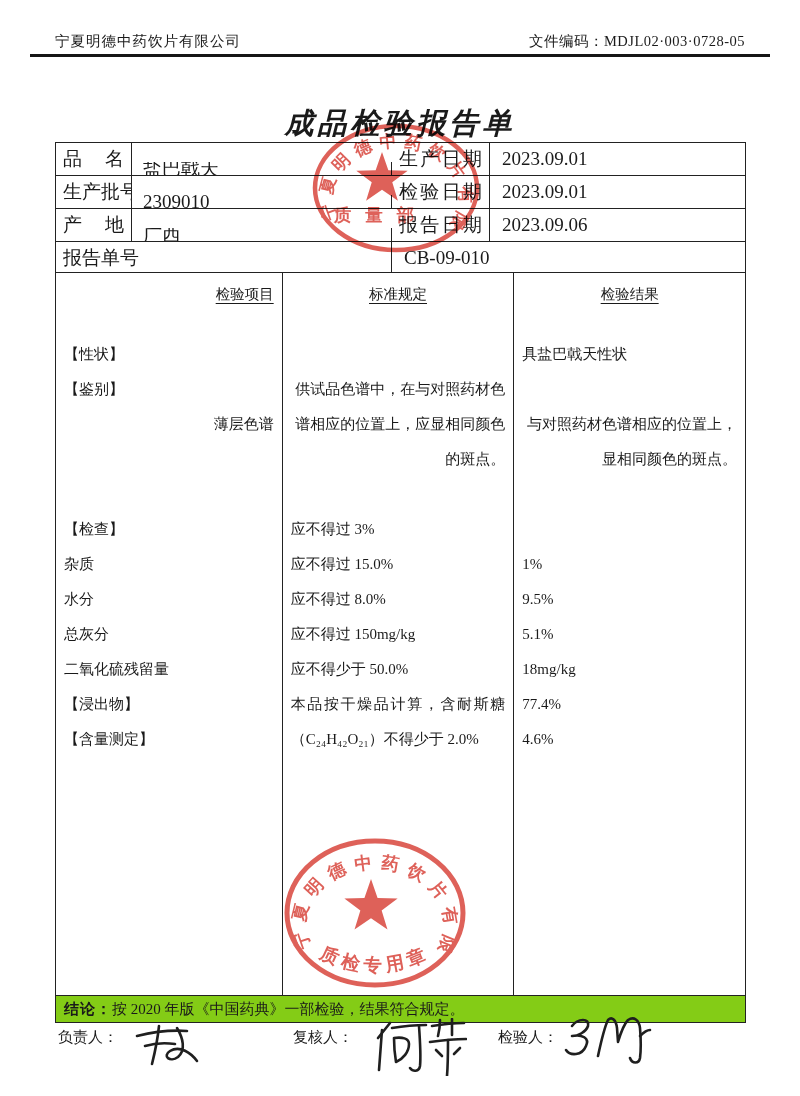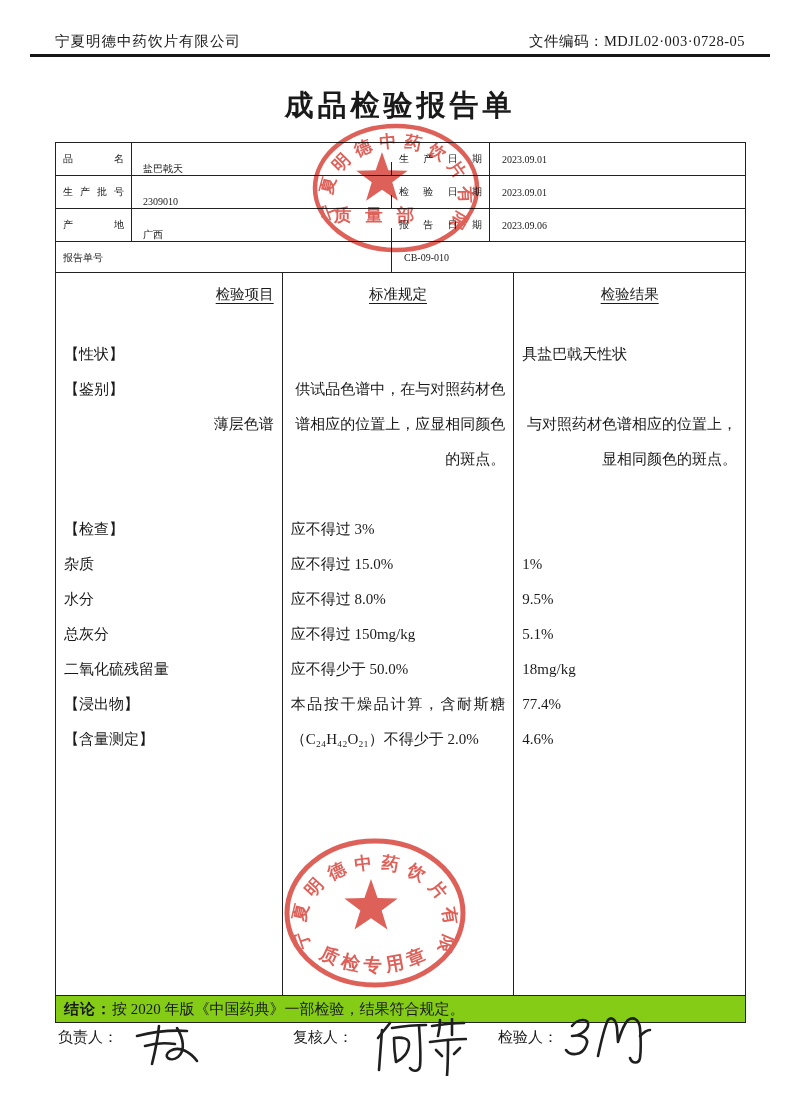--- a/index.html
+++ b/index.html
@@ -7,28 +7,28 @@
   .page {
     position:relative; width:800px; height:1096px; background:#ffffff;
     font-family:"Liberation Serif","DejaVu Serif",serif; color:#1a1a1a;
     overflow:hidden; margin:0 auto;
   }
   
   .hdr-company { position:absolute; left:55px; top:32px; font-size:14.5px; letter-spacing:1px; }
   .hdr-code   { position:absolute; right:55px; top:32px; font-size:14.5px; letter-spacing:.5px; }
   .hdr-rule   { position:absolute; left:30px; top:54px; width:740px; height:3px; background:#161616; }
   
-  .title { position:absolute; left:0; top:86px; width:100%; text-align:center;
-           font-size:29px; font-weight:bold; letter-spacing:4px; }
+  .title { position:absolute; left:0; top:104px; width:100%; text-align:center;
+           font-size:29px; font-weight:bold; letter-spacing:4px;font-style:italic; }
   
   .info-table {
     position:absolute; left:55px; top:142px; width:691px; height:131px;
     display:grid; grid-template-columns:76px 260px 98px 256px;
     grid-template-rows:33px 33px 33px 31px;
-    border:1px solid #222; font-size:10px;
+    border:1px solid #222; font-size:19px;
   }
   .info-table > div { border-right:1px solid #222; border-bottom:1px solid #222;
                       display:flex; align-items:center; overflow:hidden; white-space:nowrap; }
   .info-table > div.last-col { border-right:none; }
   .info-table > div.last-row { border-bottom:none; }
   .cell-label { display:block !important; text-align:justify; text-align-last:justify;
                 padding:0 7px; line-height:32px; }
   .cell-val   { padding-left:11px;margin-top:19px; }
   .cell-val2  { padding-left:12px; }
   .span2 { grid-column:span 2; }

